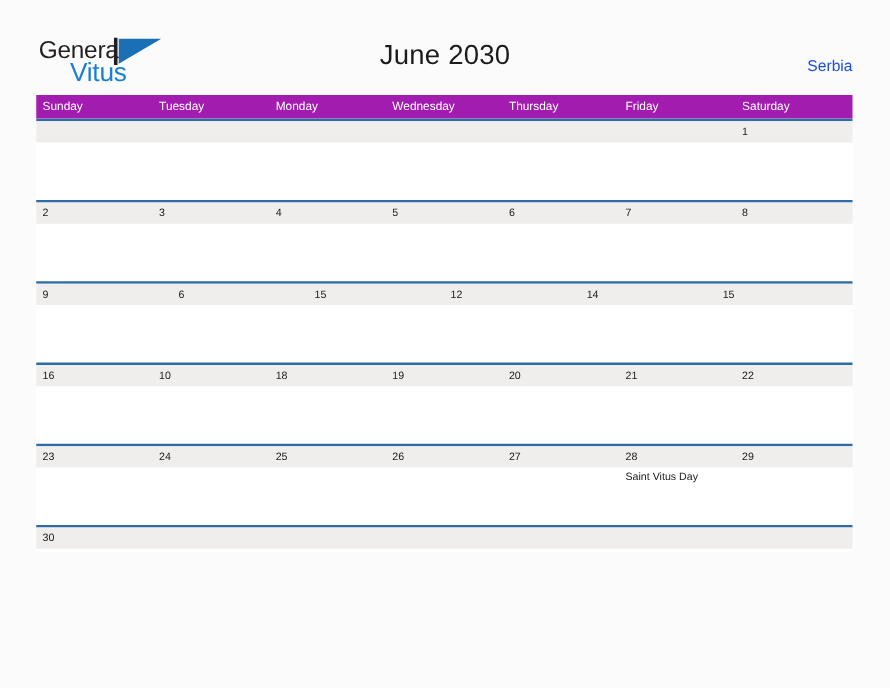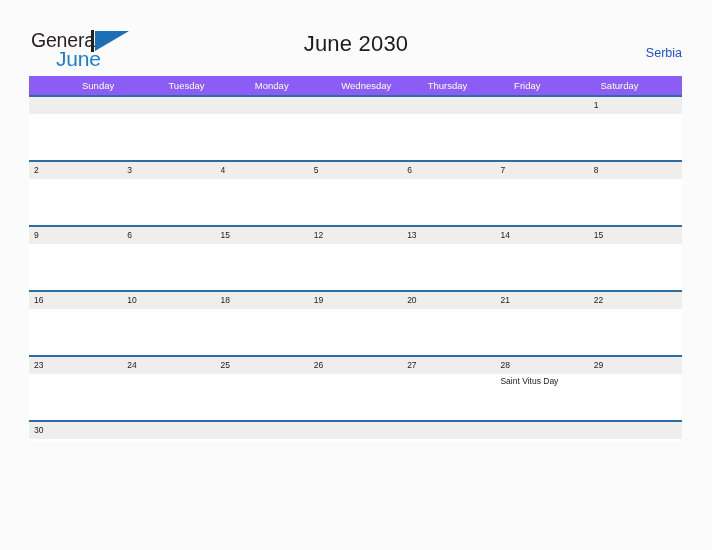--- a/index.html
+++ b/index.html
@@ -80,23 +80,22 @@
   
   .calendar {
     position: absolute;
     left: 29px;
     top: 76px;
     width: 653px;
   }
 
   .weekday-row {
     display: flex;
-    background: #8b5cf6;
+    background: #a21caf;
     height: 19px;
-    padding-left: 48px;
   }
   .weekday-cell {
     flex: 1 1 0;
     color: #ffffff;
     font-size: 9.5px;
     line-height: 19px;
     padding-left: 5px;
     box-sizing: border-box;
     white-space: nowrap;
     overflow: hidden;
@@ -154,21 +153,21 @@
 <div class="page-header">
 
   <div class="logo">
     <span class="logo-general">General</span>
     <span class="logo-mark">
       <svg width="45" height="22" viewBox="0 0 45 22" xmlns="http://www.w3.org/2000/svg">
         <rect x="0" y="0" width="3" height="22" fill="#231f20"></rect>
         <polygon points="4,1 38,1 4,21" fill="#1a6fb5"></polygon>
       </svg>
     </span>
-    <span class="logo-blue">June</span>
+    <span class="logo-blue">Vitus</span>
   </div>
 
   <div class="month-title">June 2030</div>
 
   <div class="country-label">Serbia</div>
 
 </div>
 
 <div class="calendar">
 
@@ -223,21 +222,20 @@
       <div class="event-cell"></div>
     </div>
   </div>
 
   <div class="week-row">
     <div class="day-number-band">
       <div class="day-band-cell">9</div>
       <div class="day-band-cell">6</div>
       <div class="day-band-cell">15</div>
       <div class="day-band-cell">12</div>
-      <div class="day-band-cell">13</div>
       <div class="day-band-cell">14</div>
       <div class="day-band-cell">15</div>
     </div>
     <div class="event-band">
       <div class="event-cell"></div>
       <div class="event-cell"></div>
       <div class="event-cell"></div>
       <div class="event-cell"></div>
       <div class="event-cell"></div>
       <div class="event-cell"></div>

